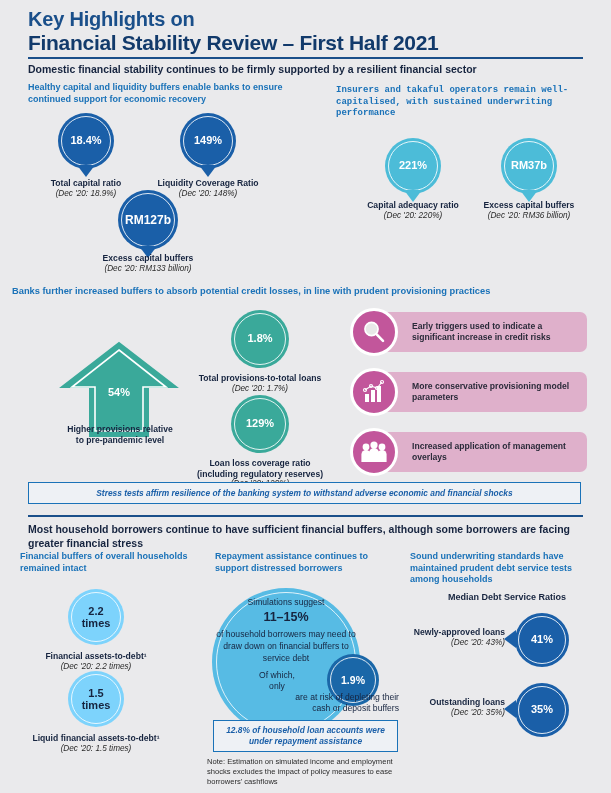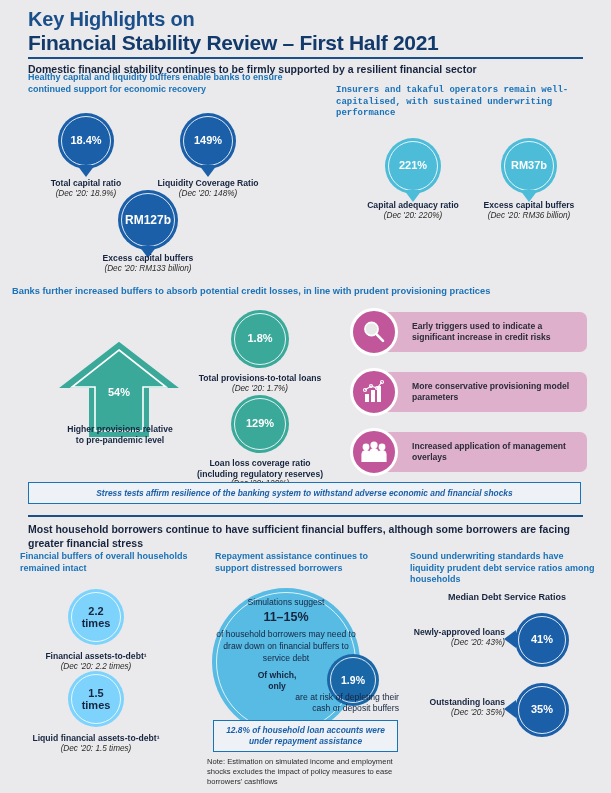--- a/index.html
+++ b/index.html
@@ -80,21 +80,21 @@
   .lcirc::after{content:"";position:absolute;left:3px;top:3px;right:3px;bottom:3px;border-radius:50%;border:1.3px solid rgba(255,255,255,.8);}
 
   .bigcirc{
     position:absolute;left:212px;top:588px;width:148px;height:148px;border-radius:50%;
     background:#57bbe4;
   }
   .bigcirc::after{content:"";position:absolute;left:4px;top:4px;right:4px;bottom:4px;border-radius:50%;border:1.4px solid rgba(255,255,255,.8);}
   .bigtxt{position:absolute;left:214px;top:596px;width:144px;text-align:center;font-size:8.6px;color:#16243f;line-height:1.42;font-weight:bold;}
   .bigtxt .reg{font-weight:normal;}
   .bigtxt .big{font-size:12.5px;font-weight:bold;display:block;margin:1px 0 1px;}
-  .ofwhich{position:absolute;left:232px;top:670px;width:90px;text-align:center;font-size:8.6px;font-weight:bold;color:#16243f;line-height:1.25;}
+  .ofwhich{position:absolute;left:232px;top:670px;width:90px;text-align:center;font-size:8.6px;font-weight:normal;color:#16243f;line-height:1.25;}
 
   .smallc{
     position:absolute;left:327px;top:654px;width:52px;height:52px;border-radius:50%;
     background:#1a67a8;color:#fff;font-size:10.5px;font-weight:bold;
     display:flex;align-items:center;justify-content:center;
   }
   .smallc::after{content:"";position:absolute;left:3px;top:3px;right:3px;bottom:3px;border-radius:50%;border:1.3px solid rgba(255,255,255,.85);}
 
   .riskt{position:absolute;left:288px;top:692px;width:111px;text-align:right;font-size:8.6px;color:#16243f;line-height:1.3;}
 
@@ -113,21 +113,21 @@
 <div class="page">
 
   <div class="hdr">
     <div class="l1">Key Highlights on</div>
     <div class="l2">Financial Stability Review – First Half 2021</div>
   </div>
   <div class="rule" style="top:57px"></div>
 
   <div class="sec-title" style="left:28px;top:63px;width:556px;">Domestic financial stability continues to be firmly supported by a resilient financial sector</div>
 
-  <div class="col-title" style="left:28px;top:72px;width:290px;">Healthy capital and liquidity buffers enable banks to ensure continued support for economic recovery</div>
+  <div class="col-title" style="left:28px;top:82px;width:290px;">Healthy capital and liquidity buffers enable banks to ensure continued support for economic recovery</div>
   <div class="col-title" style="left:336px;top:85px;width:250px;font-family:Liberation Mono, monospace;">Insurers and takaful operators remain well-capitalised, with sustained underwriting performance</div>
 
   <div class="bub" style="left:58px;top:113px;">
     <div class="circ" style="width:56px;height:56px;background:#1a5fa8;font-size:11px;">
       <span>18.4%</span>
     </div>
     <div class="tail-d" style="left:19px;top:52px;border-top:12px solid #1a5fa8;"></div>
   </div>
   <div class="cap" style="left:1px;top:178px;">
     <div>Total capital ratio</div>
@@ -262,21 +262,21 @@
   <div class="banner">
     <span>Stress tests affirm resilience of the banking system to withstand adverse economic and financial shocks</span>
   </div>
 
   <div class="rule" style="top:515px"></div>
 
   <div class="sec-title" style="left:28px;top:523px;width:560px;">Most household borrowers continue to have sufficient financial buffers, although some borrowers are facing greater financial stress</div>
 
   <div class="col-title" style="left:20px;top:551px;width:185px;">Financial buffers of overall households remained intact</div>
   <div class="col-title" style="left:215px;top:551px;width:185px;">Repayment assistance continues to support distressed borrowers</div>
-  <div class="col-title" style="left:410px;top:551px;width:190px;">Sound underwriting standards have liquidity prudent debt service ratios among households</div>
+  <div class="col-title" style="left:410px;top:551px;width:190px;">Sound underwriting standards have maintained prudent debt service tests among households</div>
 
   <div class="lcirc" style="left:68px;top:589px;width:56px;height:56px;">
     <div>
       <div>2.2</div>
       <div>times</div>
     </div>
   </div>
   <div class="cap" style="left:11px;top:651px;">
     <div>Financial assets-to-debt¹</div>
     <div class="sub">(Dec '20: 2.2 times)</div>

